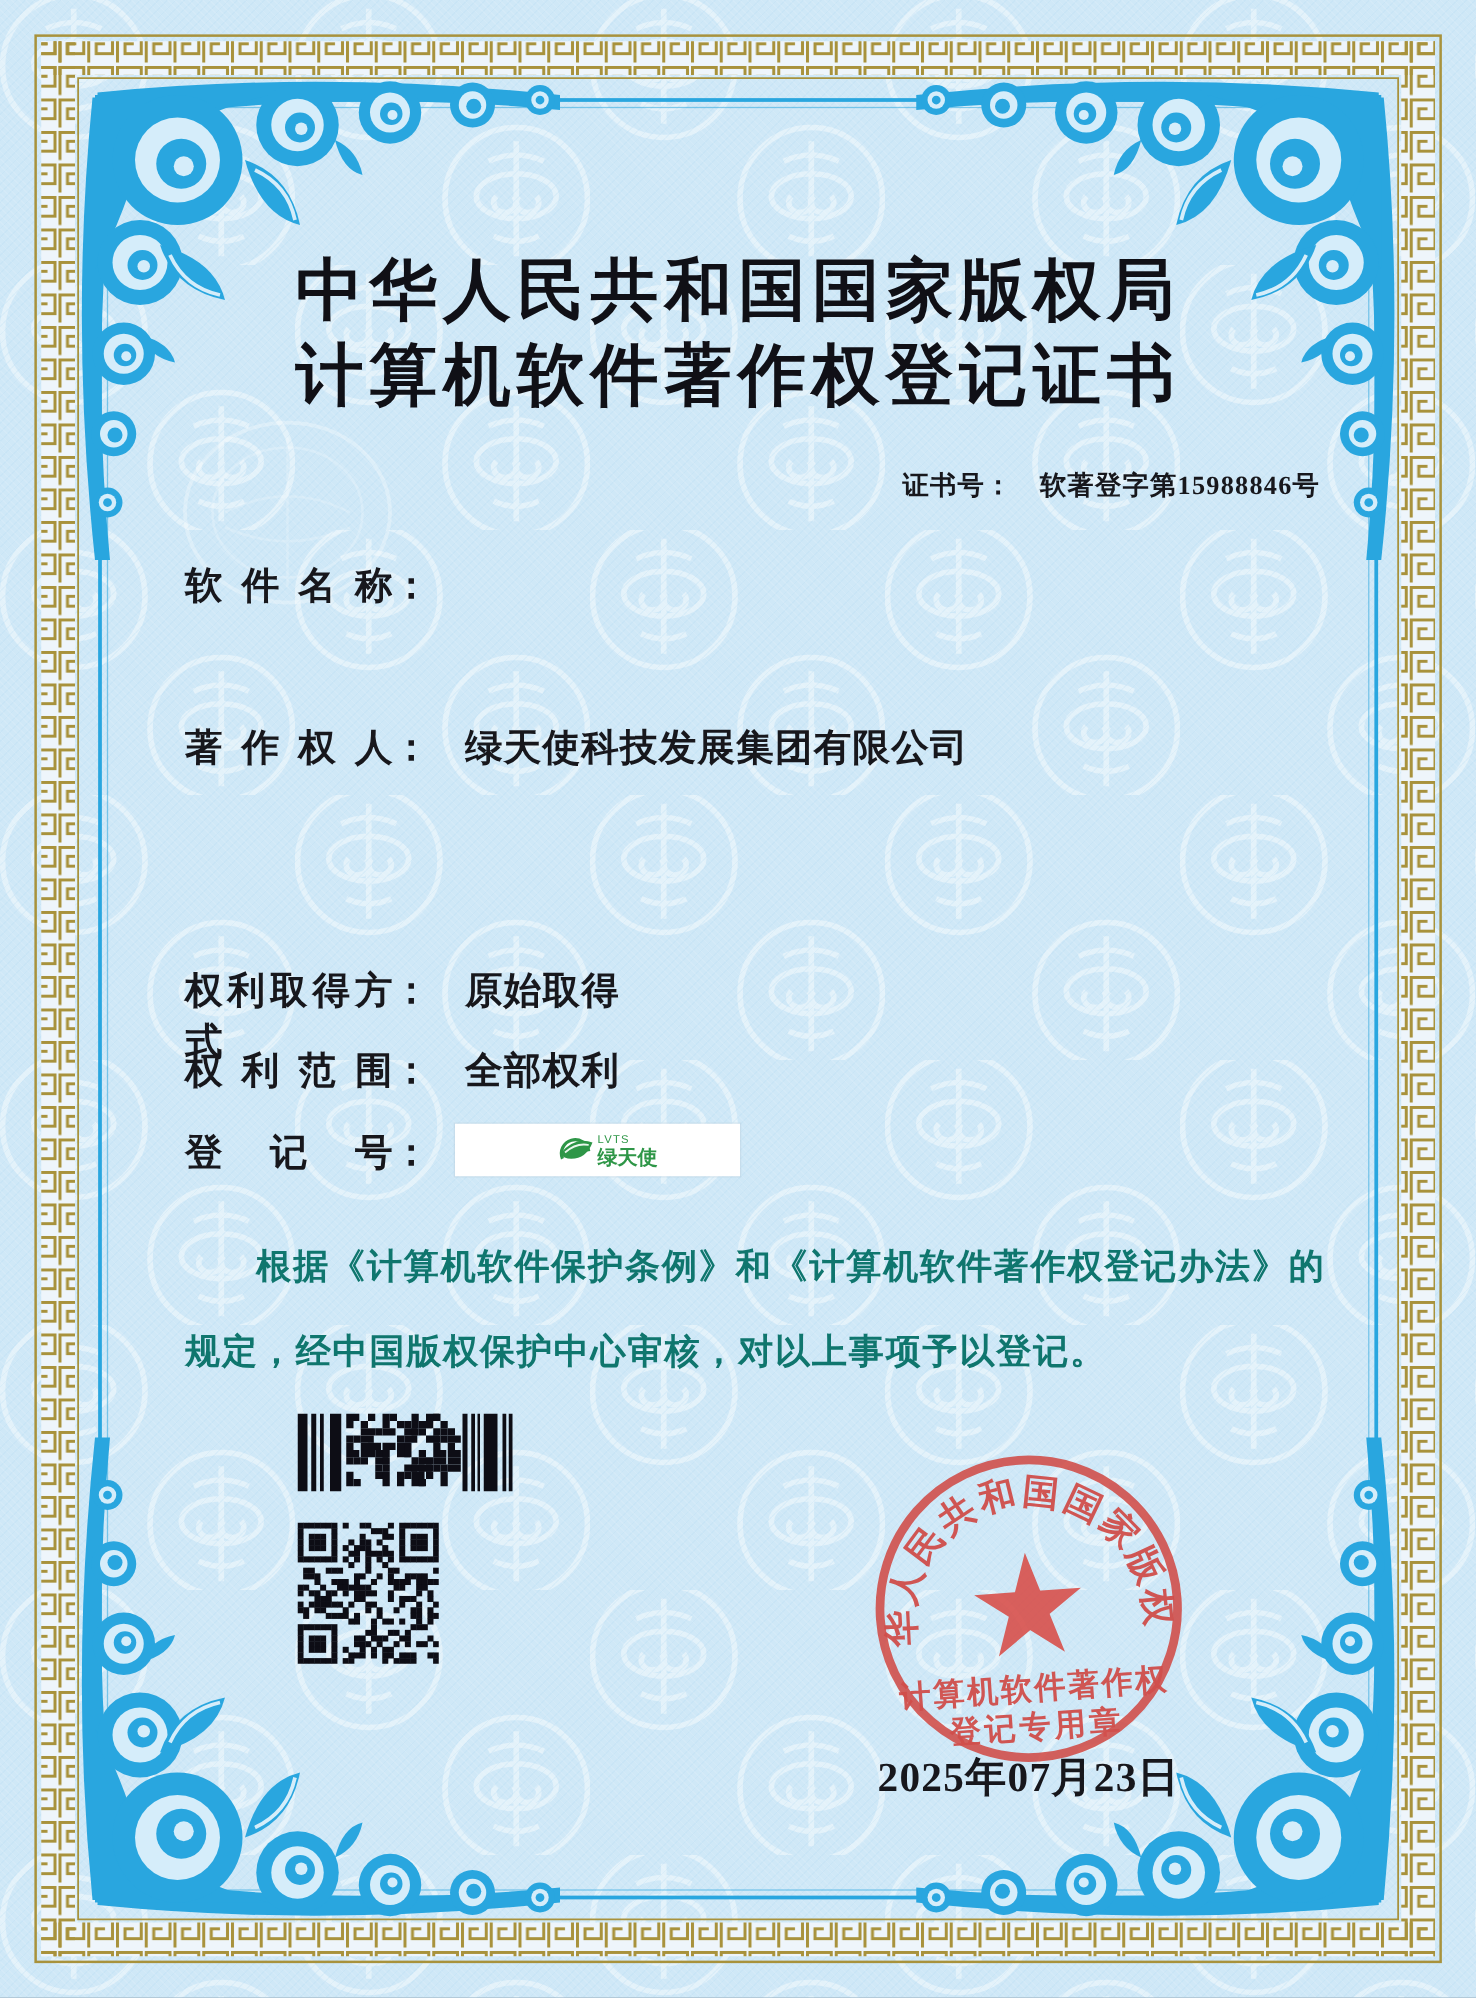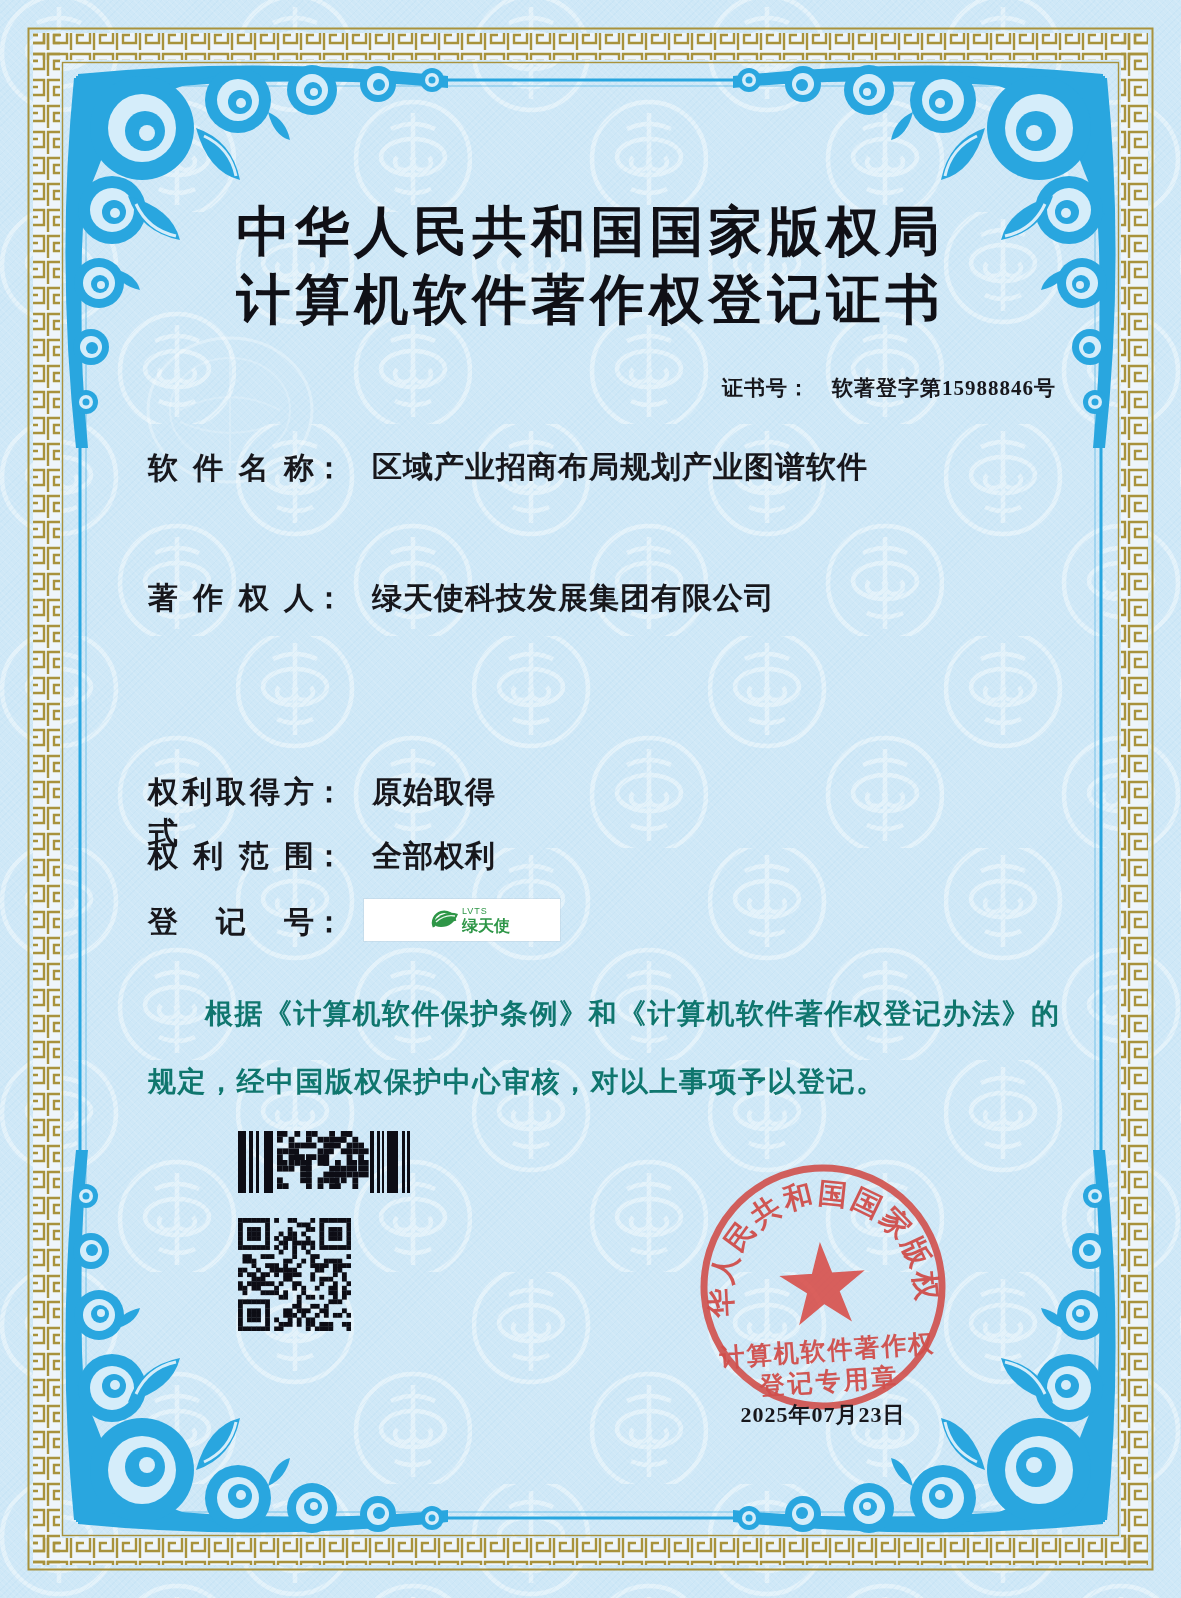--- a/index.html
+++ b/index.html
@@ -36,32 +36,32 @@
   }
   .lbl-colon{display:inline-block;width:26px;}
   .fval{margin-left:32px;letter-spacing:1px;white-space:nowrap;}
   .fval .vline{line-height:38px;}
   .row-swname{top:448px;}
   .row-owner{top:578px;}
   .row-acq{top:772px;}
   .row-scope{top:836px;}
   .row-regno{top:902px;}
   .cover-box{
-    position:absolute;left:364px;top:899px;width:196px;height:42px;background:#ffffff;
+    position:absolute;left:364px;top:899px;width:228px;height:42px;background:#ffffff;
     display:flex;align-items:center;justify-content:center;box-shadow:0 0 0 1px rgba(180,200,215,.35);
   }
   .statement{position:absolute;left:148px;top:980px;width:910px;font-size:28px;font-weight:700;letter-spacing:1.5px;color:#0f766e;}
   .statement .sline{line-height:68px;white-space:nowrap;}
   .statement .sline.first{text-indent:57px;}
   .barcode-wrap{position:absolute;left:238px;top:1130px;}
   .qr-wrap{position:absolute;left:238px;top:1218px;}
   .stamp-wrap{position:absolute;left:688px;top:1152px;width:270px;height:270px;transform:rotate(-4deg);mix-blend-mode:multiply;opacity:.92;}
   .date{
     position:absolute;left:648px;top:1400px;width:350px;text-align:center;
-    font-size:22px;font-weight:700;letter-spacing:1px;
+    font-size:33px;font-weight:700;letter-spacing:1px;
   }
   .emboss{position:absolute;left:140px;top:330px;z-index:1;pointer-events:none;opacity:.6;}
 </style>
 </head>
 <body>
 
 <div class="page">
 
   <svg class="wm-layer" width="1181" height="1598" xmlns="http://www.w3.org/2000/svg">
     <defs>
@@ -180,21 +180,20 @@
     <div class="title l2">计算机软件著作权登记证书</div>
 
     <div class="certno">
       <span class="lab">证书号：</span><span>软著登字第15988846号</span>
     </div>
 
     <div class="frow row-swname">
       <span class="lbl-chars">软件名称</span>
         <span class="lbl-colon">：</span>
       <span class="fval">
-        <span class="vline" style="display:block">区域产业招商布局规划产业图谱软件</span>
       </span>
     </div>
 
     <div class="frow row-owner">
       <span class="lbl-chars">著作权人</span>
         <span class="lbl-colon">：</span>
       <span class="fval">绿天使科技发展集团有限公司</span>
     </div>
 
     <div class="frow row-acq">

